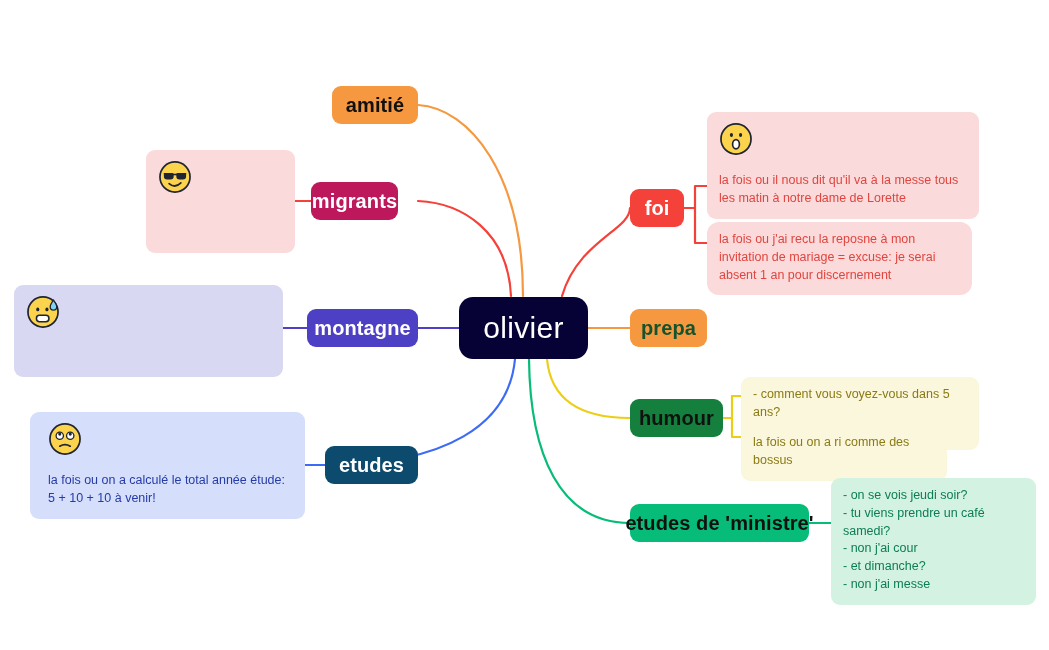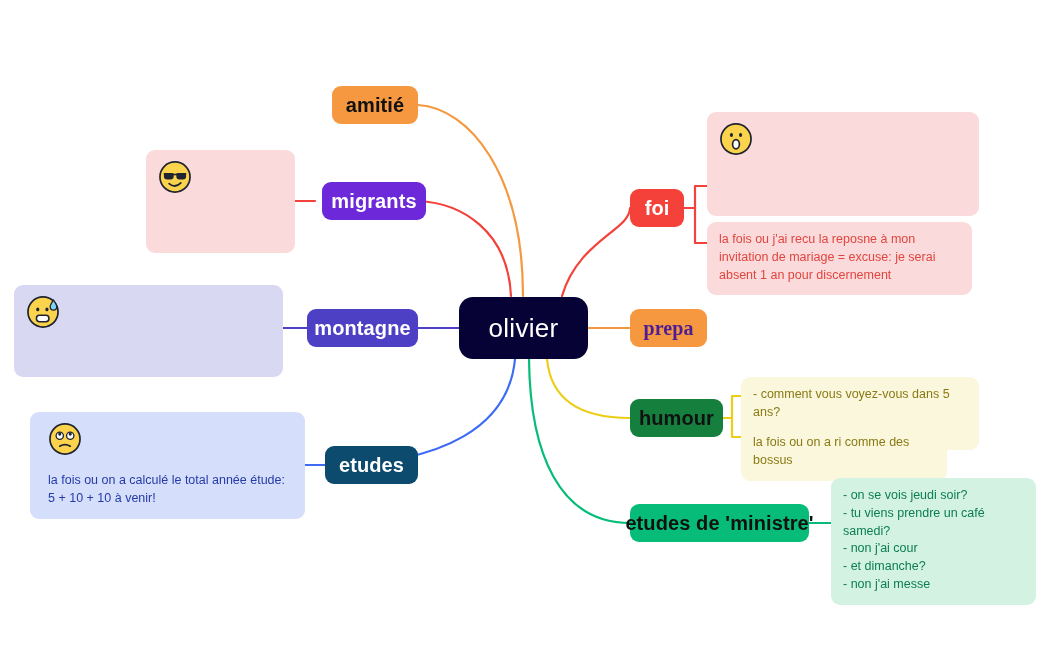--- a/index.html
+++ b/index.html
@@ -35,21 +35,21 @@
     justify-content: center;
     border-radius: 9px;
     font-size: 20px;
     font-weight: 700;
     letter-spacing: .1px;
     white-space: nowrap;
     z-index: 4;
   }
   .node.root {
     border-radius: 14px;
-    font-size: 26px;
+    font-size: 30px;
     font-weight: 400;
     letter-spacing: .3px;
   }
 
   
   .card {
     position: absolute;
     box-sizing: border-box;
     border-radius: 9px;
     padding: 9px 12px 11px 12px;
@@ -86,21 +86,21 @@
       <path d="M 325 465 L 305 465" fill="none" stroke="#3D6BF5" stroke-width="2.2" stroke-linecap="round" stroke-linejoin="round"></path>
       <path d="M 684 208 L 695 208 M 695 186 L 695 243 M 695 186 L 707 186 M 695 243 L 707 243" fill="none" stroke="#F4413A" stroke-width="2.2" stroke-linecap="round" stroke-linejoin="round"></path>
       <path d="M 723 418 L 732 418 M 732 396 L 732 437 M 732 396 L 741 396 M 732 437 L 741 437" fill="none" stroke="#ECCE16" stroke-width="2.2" stroke-linecap="round" stroke-linejoin="round"></path>
       <path d="M 809 523 L 831 523" fill="none" stroke="#06BC78" stroke-width="2.2" stroke-linecap="round" stroke-linejoin="round"></path>
     </svg>
 
   <div id="nodes-layer">
       <div class="node" style="left: 332px; top: 86px; width: 86px; height: 38px; background: rgb(245, 152, 63); color: rgb(17, 17, 17);">
         <span>amitié</span>
       </div>
-      <div class="node" style="left: 322px; top: 182px; width: 104px; height: 38px; background: #6d28d9; color: rgb(255, 255, 255);">
+      <div class="node" style="left: 311px; top: 182px; width: 87px; height: 38px; background: #be185d; color: rgb(255, 255, 255);">
         <span>migrants</span>
       </div>
       <div class="card with-emoji" style="left: 146px; top: 150px; width: 149px; min-height: 103px; background: rgb(251, 218, 219); color: rgb(224, 69, 63);">
         <span class="emoji">
           <svg viewBox="0 0 52 52">
             <circle cx="26" cy="26" r="23" fill="#FCD34C" stroke="#1f2430" stroke-width="2.6"></circle>
             <path d="M9 20 h13 a2 2 0 0 1 2 2 v3 a5 5 0 0 1 -5 5 h-5 a5 5 0 0 1 -5 -5 v-3 a2 2 0 0 1 0 -2 z" fill="#1f2430"></path>
             <path d="M30 20 h13 a2 2 0 0 1 0 2 v3 a5 5 0 0 1 -5 5 h-5 a5 5 0 0 1 -5 -5 v-3 a2 2 0 0 1 2 -2 z" fill="#1f2430"></path>
             <rect x="23" y="21" width="7" height="2.4" fill="#1f2430"></rect>
             <path d="M17 36 q9 8 18 -1" stroke="#1f2430" stroke-width="2.6" fill="none" stroke-linecap="round"></path>
@@ -142,25 +142,26 @@
       </div>
       <div class="card with-emoji" style="left: 707px; top: 112px; width: 272px; min-height: 104px; background: rgb(251, 218, 219); color: rgb(224, 69, 63);">
         <span class="emoji">
           <svg viewBox="0 0 52 52">
             <circle cx="26" cy="26" r="23" fill="#FCD34C" stroke="#1f2430" stroke-width="2.6"></circle>
             <ellipse cx="19" cy="20" rx="2.4" ry="3" fill="#1f2430"></ellipse>
             <ellipse cx="33" cy="20" rx="2.4" ry="3" fill="#1f2430"></ellipse>
             <ellipse cx="26" cy="34" rx="5.2" ry="7" fill="#fff" stroke="#1f2430" stroke-width="2.6"></ellipse>
           </svg>
         </span>
+        <span class="txt">la fois ou il nous dit qu'il va à la messe tous les matin à notre dame de Lorette</span>
       </div>
-      <div class="card" style="left: 707px; top: 222px; width: 265px; min-height: 57px; background: rgb(251, 218, 219); color: rgb(224, 69, 63);">
+      <div class="card" style="left: 707px; top: 222px; width: 265px; min-height: 57px; background: rgb(251, 218, 219); color: rgb(224, 69, 63); border-radius: 12px;">
         <span class="txt">la fois ou j'ai recu la reposne à mon invitation de mariage = excuse: je serai absent 1 an pour discernement</span>
       </div>
-      <div class="node" style="left: 630px; top: 309px; width: 77px; height: 38px; background: rgb(245, 152, 63); color: #4c1d95; font-family: Liberation Serif, serif;">
+      <div class="node" style="left: 630px; top: 309px; width: 77px; height: 38px; background: rgb(245, 152, 63); color: #14532d;">
         <span>prepa</span>
       </div>
       <div class="node" style="left: 630px; top: 399px; width: 93px; height: 38px; background: #15803d; color: rgb(17, 17, 17);">
         <span>humour</span>
       </div>
       <div class="card" style="left: 741px; top: 377px; width: 238px; min-height: 43px; background: rgb(250, 247, 220); color: rgb(138, 122, 21);">
         <span class="txt">- comment vous voyez-vous dans 5 ans?
 - mort</span>
       </div>
       <div class="card" style="left: 741px; top: 425px; width: 206px; min-height: 25px; background: rgb(250, 247, 220); color: rgb(138, 122, 21);">

